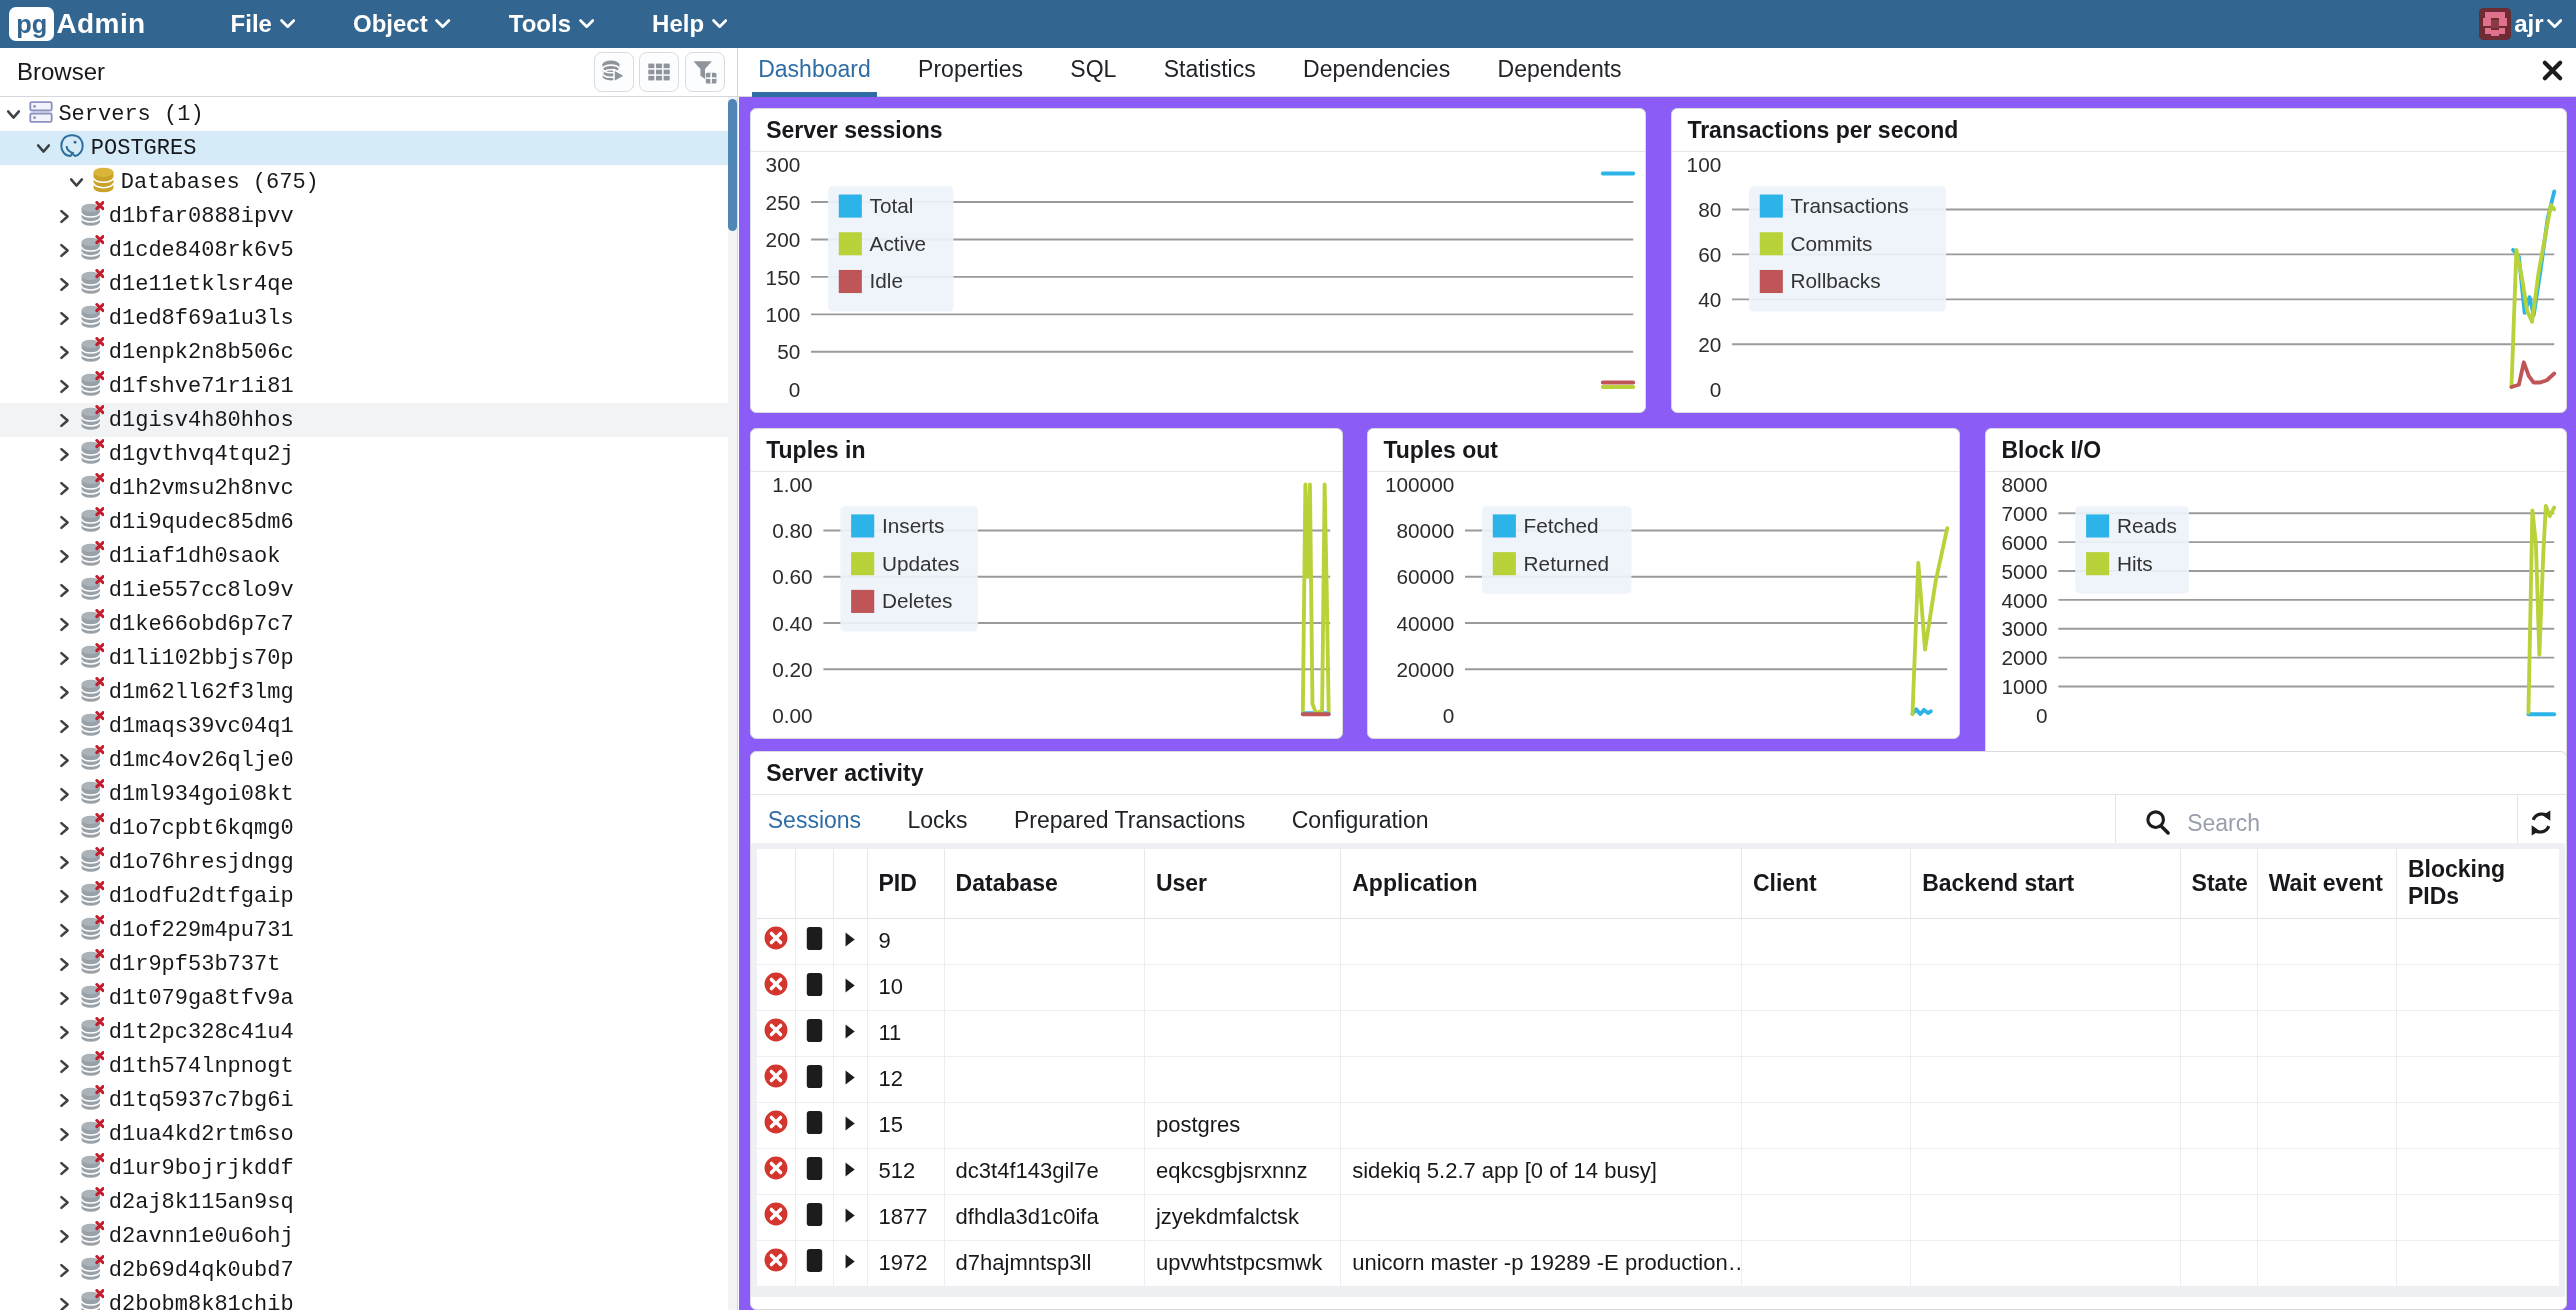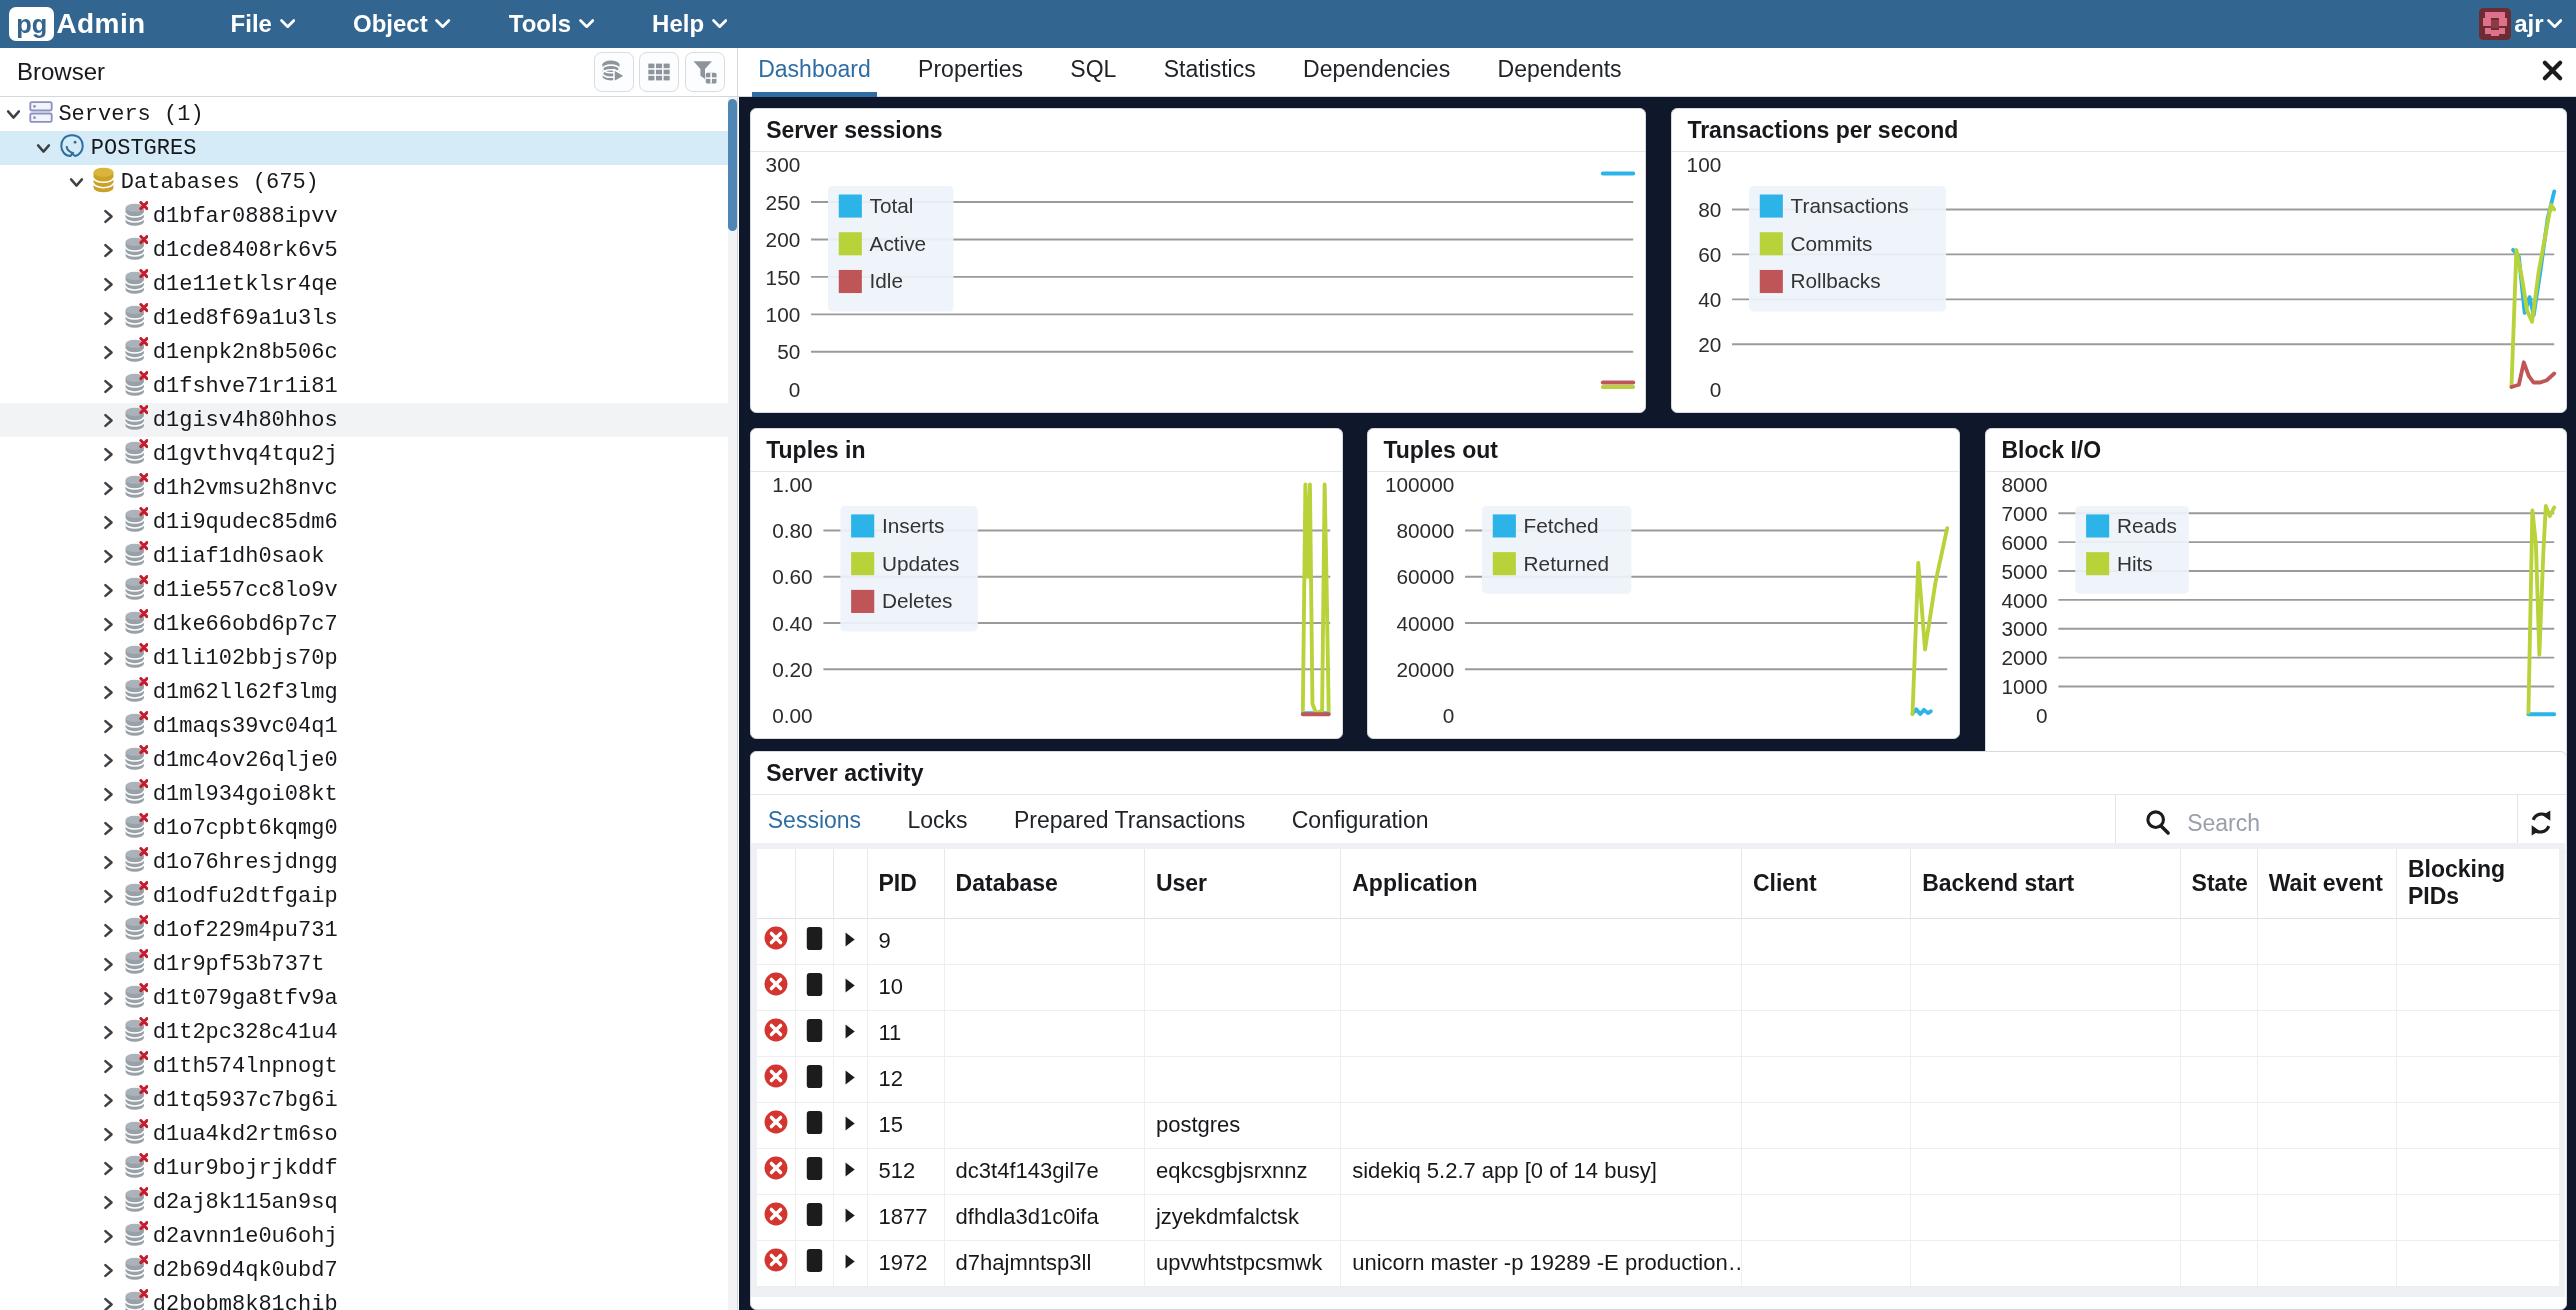--- a/index.html
+++ b/index.html
@@ -32,26 +32,26 @@
   .sidebar { position:absolute; left:0; top:97px; width:738px; height:1213px; background:#fff; border-right:1.5px solid #d4d7db; overflow:hidden; }
   .trow { position:relative; height:34px; display:flex; align-items:center; width:728px;font-family:Liberation Mono, monospace; }
   .trow.selected { background:#d6ebf8; }
   .trow.hl { background:#f2f3f5; }
   .tchev { flex:0 0 auto; }
   .ticon { flex:0 0 auto; margin-left:6.2px; }
   .tlabel { font-size:22px; color:#16181b; margin-left:4.6px; white-space:nowrap; }
   .lvl0 { padding-left:4.6px; }
   .lvl1 { padding-left:35px; }
   .lvl2 { padding-left:68px; }
-  .lvl3 { padding-left:100px;text-align:center; }
+  .lvl3 { padding-left:56px;text-align:center; }
   .side-scroll { position:absolute; right:0; top:0; width:9.2px; height:1213px; background:#f1f3f5; }
   .side-thumb { position:absolute; right:0; top:1.5px; width:9.2px; height:132px; background:#4f86b5; border-radius:4.6px; }
 
   
-  .main { position:absolute; left:739px; top:97px; width:1837px; height:1213px; background:#0f172a; }
+  .main { position:absolute; left:739px; top:97px; width:1837px; height:1213px; background:#8b5cf6; }
   .panel { position:absolute; background:#fff; border:1.5px solid #d7dade; border-radius:6.2px; }
   .panel-title { height:43px; line-height:43px; padding-left:15.4px; font-size:23px; font-weight:bold; color:#16181b; border-bottom:1.5px solid #e5e6e8; }
   .p-sessions { left:10.8px; top:10.8px; width:896px; height:305px; }
   .p-tps { left:932px; top:10.8px; width:896px; height:305px; }
   .p-tuplesin { left:10.8px; top:331px; width:593px; height:311px; }
   .p-tuplesout { left:628px; top:331px; width:593px; height:311px; }
   .p-blockio { left:1246px; top:331px; width:582px; height:357px; }
   .p-activity { left:10.8px; top:654px; width:1817px; height:559px; }
   svg text { font-family:"Liberation Sans", sans-serif; }
 

